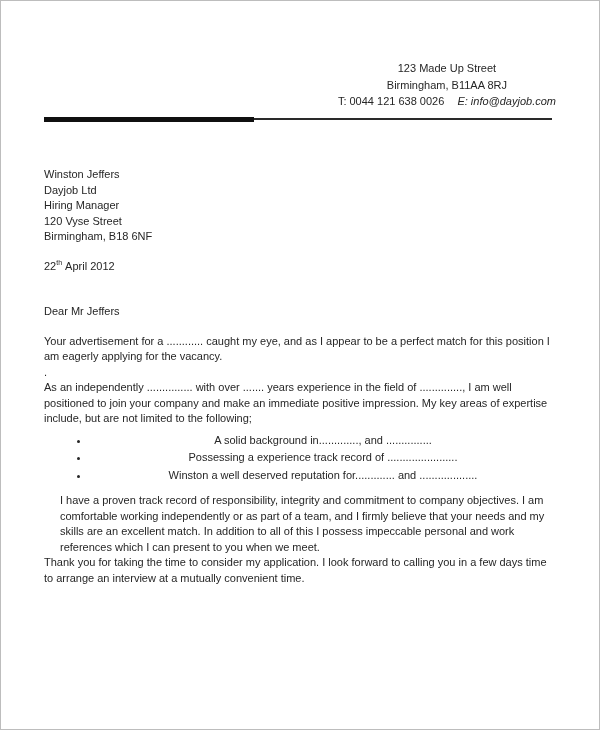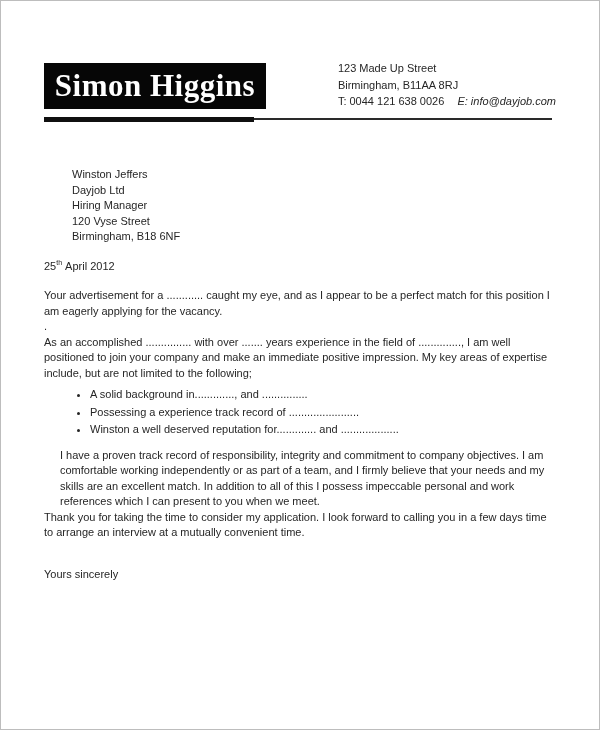--- a/index.html
+++ b/index.html
@@ -33,21 +33,21 @@
     font-weight: bold;
     font-size: 31px;
     letter-spacing: 0.5px;
     display: flex;
     align-items: center;
     justify-content: center;
   }
   .header-address {
     position: absolute;
     right: 0; top: -3px;
-    text-align: left;
+    text-align: center;
     font-size: 11px;
     line-height: 16.5px;
     color: #262626;
   }
   .contact-line .email-seg { margin-left: 10px; font-style: italic; }
 
   .divider {
     position: relative;
     margin: 8px 43px 0 43px;
     height: 5px;
@@ -61,49 +61,46 @@
   .divider .thick-rule {
     position: absolute;
     top: 0; left: 0;
     width: 210px; height: 5px;
     background: #101010;
   }
 
   
   .body-text { font-size: 11px; line-height: 15.5px; }
 
-  .recipient-block { margin-top: 45px; margin-left: 28px; }
+  .recipient-block { margin-top: 45px; }
   .date-line { margin-top: 14px; }
   .date-line sup { font-size: 7px; vertical-align: super; line-height: 0; }
   .date-rest { margin-left: 3px; }
 
   .salutation { margin-top: 30px; }
   .para-1 { margin-top: 14px; }
   .stray-period { margin: 0; }
   .para-2 { margin: 0; }
   ul.key-points {
     margin: 6px 0 8px 0;
     padding-left: 46px;
     list-style-type: disc;
   }
-  ul.key-points li { margin-bottom: 2px; }
+  ul.key-points li { margin-bottom: 2px; text-align: center; }
   .para-3 { margin-top: 8px; }
   .para-4 { margin-top: 10px; margin-left: 16px; }
   .para-5 { margin-top: 0; }
   .closing { margin-top: 26px; }
 </style>
 </head>
 <body>
 
 <div class="page">
 
   <div class="header">
-    <div class="name-box">
-      <span>Simon Higgins</span>
-    </div>
     <div class="header-address">
       <div>123 Made Up Street</div>
       <div>Birmingham, B11AA 8RJ</div>
       <div class="contact-line">
         <span class="phone-seg">T:  0044 121 638 0026</span>
         <span class="email-seg">E: info@dayjob.com</span>
       </div>
     </div>
   </div>
 
@@ -116,37 +113,37 @@
 
     <div class="recipient-block">
       <div>Winston Jeffers</div>
       <div>Dayjob Ltd</div>
       <div>Hiring Manager</div>
       <div>120 Vyse Street</div>
       <div>Birmingham, B18 6NF</div>
     </div>
 
     <div class="date-line">
-      <span>25</span><sup>th</sup><span class="date-rest">April 2012</span>
+      <span>22</span><sup>th</sup><span class="date-rest">April 2012</span>
     </div>
 
+    <div class="salutation">Dear Mr Jeffers</div>
 
     <div class="para-1">Your advertisement for a ............ caught my eye, and as I appear to be a perfect match for this position I am eagerly applying for the vacancy.</div>
     <div class="stray-period">.</div>
 
-    <div class="para-2">As an accomplished ............... with over ....... years experience in the field of .............., I am well positioned to join your company and make an immediate positive impression. My key areas of expertise include, but are not limited to the following;</div>
+    <div class="para-2">As an independently ............... with over ....... years experience in the field of .............., I am well positioned to join your company and make an immediate positive impression. My key areas of expertise include, but are not limited to the following;</div>
 
     <ul class="key-points">
       <li>A solid background in............., and ...............</li>
       <li>Possessing a experience track record of .......................</li>
       <li>Winston a well deserved reputation for............. and ...................</li>
     </ul>
 
 
     <div class="para-4">I have a proven track record of responsibility, integrity and commitment to company objectives. I am comfortable working independently or as part of a team, and I firmly believe that your needs and my skills are an excellent match. In addition to all of this I possess impeccable personal and work references which I can present to you when we meet.</div>
 
     <div class="para-5">Thank you for taking the time to consider my application. I look forward to calling you in a few days time to arrange an interview at a mutually convenient time.</div>
 
-    <div class="closing">Yours sincerely</div>
 
   </div>
 
 </div>
 
 </body></html>

